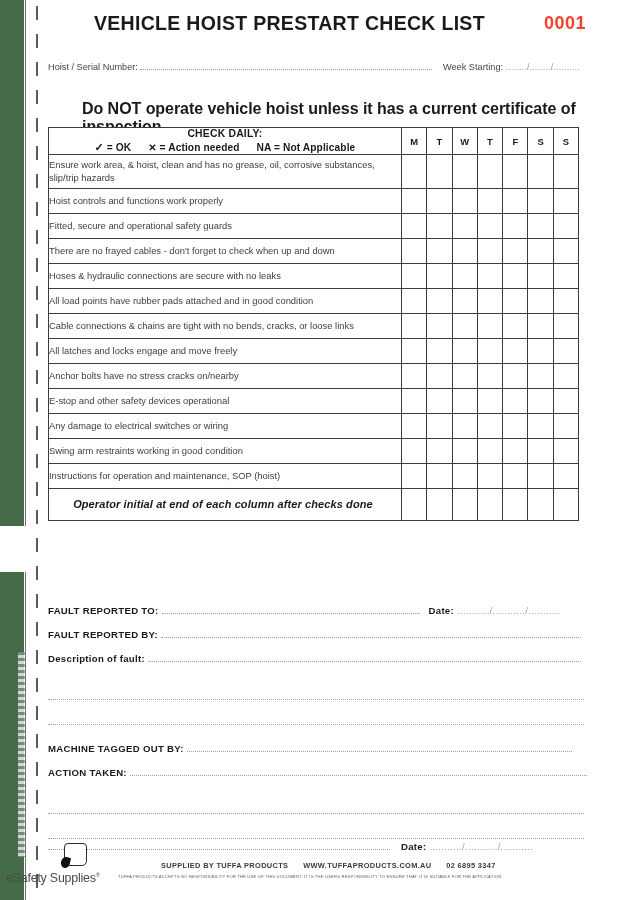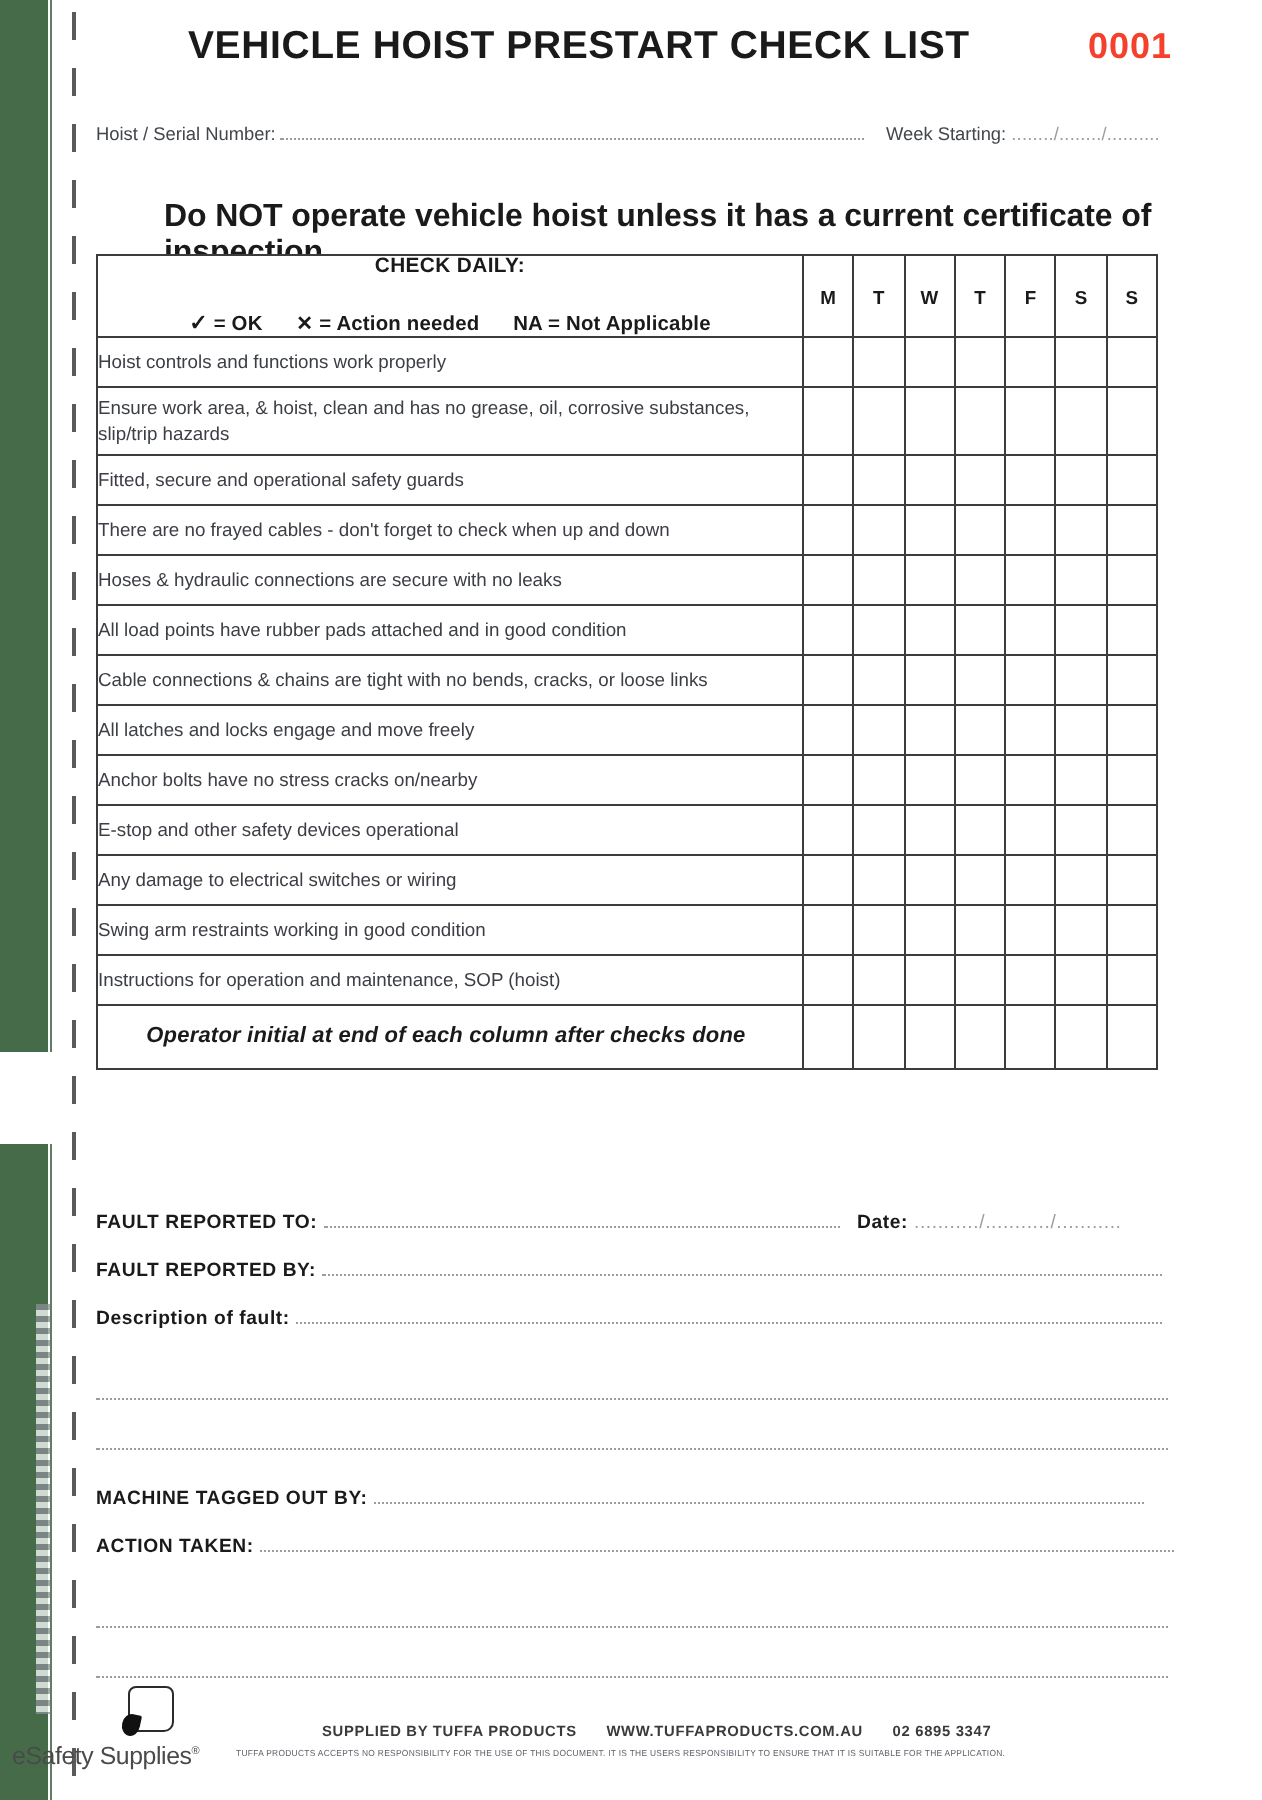--- a/index.html
+++ b/index.html
@@ -154,21 +154,21 @@
   .hdr-title {
     font-size: 10.4px;
     font-weight: bold;
     color: #1a1a1a;
     letter-spacing: .2px;
   }
   .hdr-legend {
     font-size: 10.2px;
     font-weight: bold;
     color: #1a1a1a;
-    margin-top: 16px;
+    margin-top: 2px;
     letter-spacing: .1px;
   }
   .hdr-legend .gap { display: inline-block; width: 11px; }
   .tick { font-size: 11px; }
   .cross { font-size: 10px; }
 
   .day-head {
     width: 24.3px;
     text-align: center;
     font-size: 9.4px;
@@ -347,32 +347,32 @@
           <th class="day-head">M</th>
           <th class="day-head">T</th>
           <th class="day-head">W</th>
           <th class="day-head">T</th>
           <th class="day-head">F</th>
           <th class="day-head">S</th>
           <th class="day-head">S</th>
         </tr>
       </thead>
       <tbody>
-        <tr style="height:25px;">
-          <td class="item-cell">Hoist controls and functions work properly</td>
-          <td class="day-cell"></td>
-          <td class="day-cell"></td>
-          <td class="day-cell"></td>
-          <td class="day-cell"></td>
-          <td class="day-cell"></td>
-          <td class="day-cell"></td>
-          <td class="day-cell"></td>
-        </tr>
         <tr style="height:34px;">
           <td class="item-cell">Ensure work area, &amp; hoist, clean and has no grease, oil, corrosive substances, slip/trip hazards</td>
+          <td class="day-cell"></td>
+          <td class="day-cell"></td>
+          <td class="day-cell"></td>
+          <td class="day-cell"></td>
+          <td class="day-cell"></td>
+          <td class="day-cell"></td>
+          <td class="day-cell"></td>
+        </tr>
+        <tr style="height:25px;">
+          <td class="item-cell">Hoist controls and functions work properly</td>
           <td class="day-cell"></td>
           <td class="day-cell"></td>
           <td class="day-cell"></td>
           <td class="day-cell"></td>
           <td class="day-cell"></td>
           <td class="day-cell"></td>
           <td class="day-cell"></td>
         </tr>
         <tr style="height:25px;">
           <td class="item-cell">Fitted, secure and operational safety guards</td>
@@ -527,20 +527,25 @@
       </div>
 
       <div class="fline">
         <span class="lbl">ACTION TAKEN:</span>
         <span class="rule" style="width:457px;"></span>
       </div>
 
       <div class="blank-rule"></div>
       <div class="blank-rule"></div>
 
+      <div class="fline" style="height:22px;">
+        <span class="rule" style="width:342px;"></span>
+        <span class="date-lbl" style="margin-left:8px;">Date:</span>
+        <span style="color:#9a9da3;font-weight:normal;">.........../.........../...........</span>
+      </div>
 
     </div>
 
     <div class="footer">
       <div class="logo-wrap">
         <div class="logo-mark"></div>
         <div class="logo-drop"></div>
         <div class="logo-text"><span>eSafety Supplies</span><sup>®</sup></div>
       </div>
       <div class="supplied">

